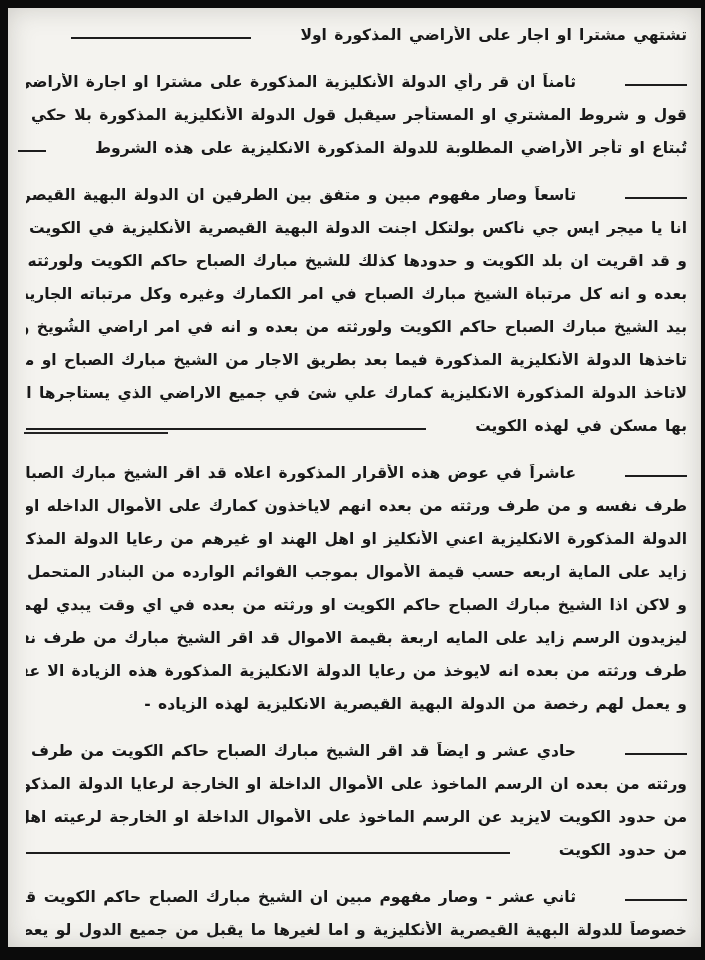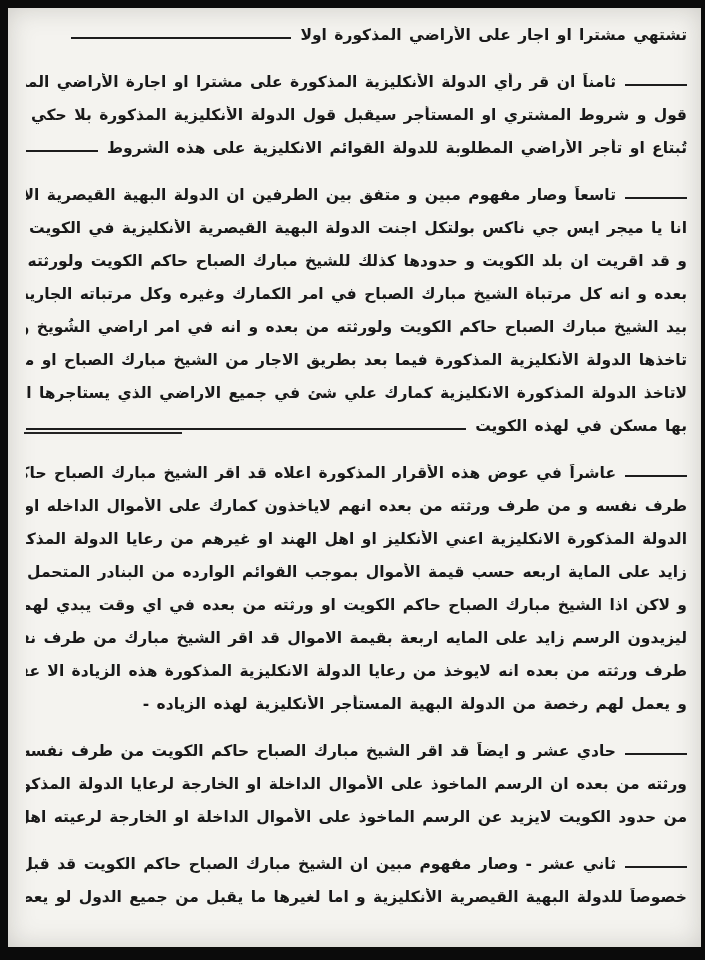--- a/index.html
+++ b/index.html
@@ -26,20 +26,21 @@
     direction: rtl;
     padding: 10px 14px 0 18px;
     color: #191919;
   }
   .para { margin-top: 14px; }
   .para:first-child { margin-top: 0; }
   .line {
     display: flex;
     align-items: center;
     height: 33px;
+    gap: 40px;
   }
   .t {
     font-size: 15.5px;
     font-weight: bold;
     white-space: nowrap;
     overflow: hidden;
     word-spacing: 2px;
     color: #191919;
   }
   .t.fill {
@@ -89,21 +90,21 @@
 
     <div class="para">
       <div class="line">
         <span class="dash lead"></span>
         <span class="t fill">ثامناً ان قر رأي الدولة الأنكليزية المذكورة على مشترا او اجارة الأراضي المطلوبة بموجب</span>
       </div>
       <div class="line">
         <span class="t fill">قول و شروط المشتري او المستأجر سيقبل قول الدولة الأنكليزية المذكورة بلا حكي او طلب آخر و</span>
       </div>
       <div class="line">
-        <span class="t natural">تُبتاع او تأجر الأراضي المطلوبة للدولة القوائم الانكليزية على هذه الشروط</span>
+        <span class="t natural">تُبتاع او تأجر الأراضي المطلوبة للدولة المذكورة الانكليزية على هذه الشروط</span>
         <span class="dash tail"></span>
       </div>
     </div>
 
     <div class="para">
       <div class="line">
         <span class="dash lead"></span>
         <span class="t fill">تاسعاً وصار مفهوم مبين و متفق بين الطرفين ان الدولة البهية القيصرية الأنكليزية قد فوّضتني</span>
       </div>
       <div class="line">
@@ -147,34 +148,38 @@
       <div class="line">
         <span class="t fill">و لاكن اذا الشيخ مبارك الصباح حاكم الكويت او ورثته من بعده في اي وقت يبدي لهم لازم</span>
       </div>
       <div class="line">
         <span class="t fill">ليزيدون الرسم زايد على المايه اربعة بقيمة الاموال قد اقر الشيخ مبارك من طرف نفسه و من</span>
       </div>
       <div class="line">
         <span class="t fill">طرف ورثته من بعده انه لايوخذ من رعايا الدولة الانكليزية المذكورة هذه الزيادة الا عقب ما يطالبون</span>
       </div>
       <div class="line">
-        <span class="t natural">و يعمل لهم رخصة من الدولة البهية المستأجر الأنكليزية لهذه الزياده -</span>
+        <span class="t natural">و يعمل لهم رخصة من الدولة البهية القيصرية الانكليزية لهذه الزياده -</span>
       </div>
     </div>
 
     <div class="para">
       <div class="line">
         <span class="dash lead"></span>
         <span class="t fill">حادي عشر و ايضاً قد اقر الشيخ مبارك الصباح حاكم الكويت من طرف نفسه و من طرف</span>
       </div>
       <div class="line">
         <span class="t fill">ورثته من بعده ان الرسم الماخوذ على الأموال الداخلة او الخارجة لرعايا الدولة المذكورة الأنكليزية</span>
       </div>
       <div class="line">
         <span class="t fill">من حدود الكويت لايزيد عن الرسم الماخوذ على الأموال الداخلة او الخارجة لرعيته اهل الكويت</span>
+      </div>
+      <div class="line">
+        <span class="t natural">من حدود الكويت</span>
+        <span class="dash tail"></span>
       </div>
     </div>
 
     <div class="para">
       <div class="line">
         <span class="dash lead"></span>
         <span class="t fill">ثاني عشر - وصار مفهوم مبين ان الشيخ مبارك الصباح حاكم الكويت قد قبل هذه الأجرة</span>
       </div>
       <div class="line">
         <span class="t fill">خصوصاً للدولة البهية القيصرية الأنكليزية و اما لغيرها ما يقبل من جميع الدول لو يعطونه اكثر</span>

